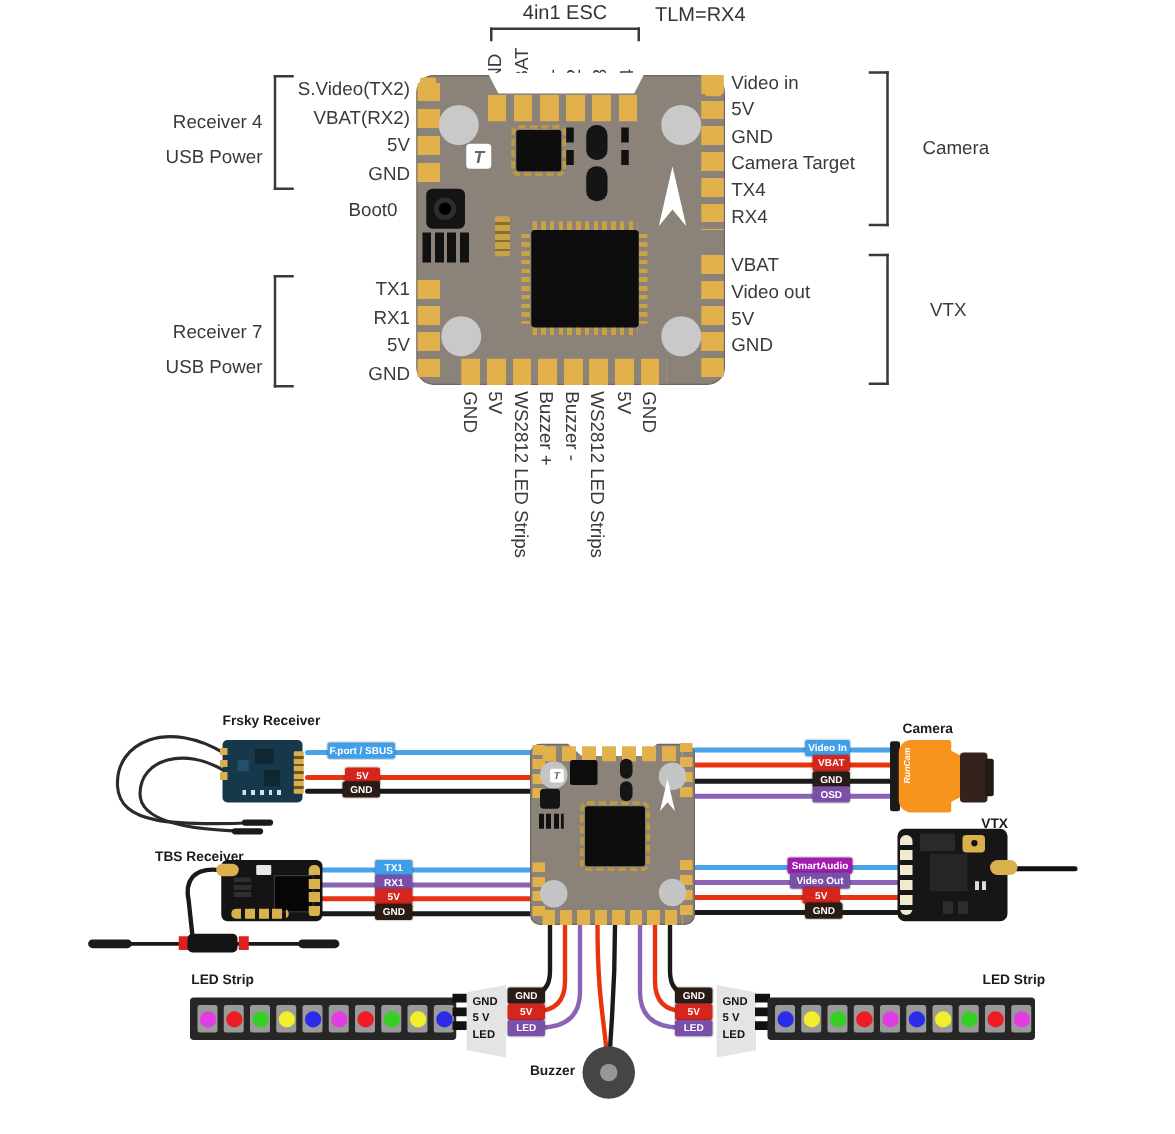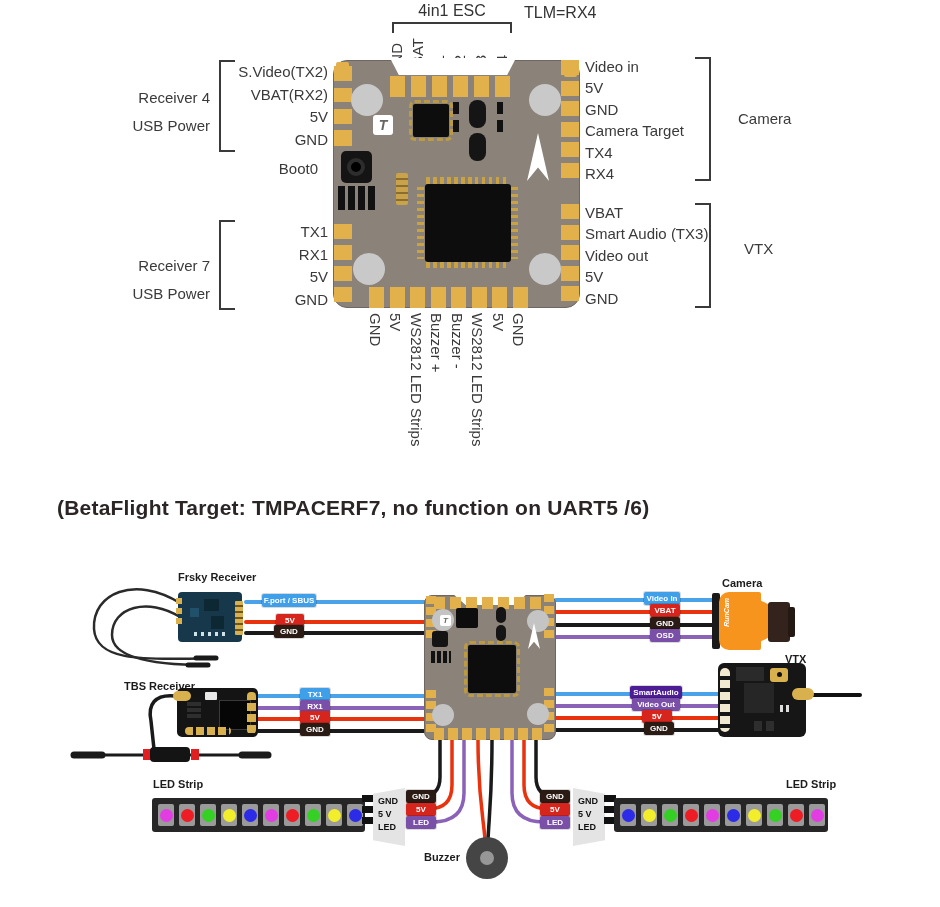--- a/index.html
+++ b/index.html
@@ -125,21 +125,20 @@
       <div>TX4</div>
       <div>RX4</div>
     </div>
     <div class="abs bk" style="left:709px;top:57px;width:2px;height:124px;"></div>
     <div class="abs bk" style="left:695px;top:57px;width:16px;height:2px;"></div>
     <div class="abs bk" style="left:695px;top:179px;width:16px;height:2px;"></div>
     <div class="abs" style="left:738px;top:110px;font-size:15px;">Camera</div>
 
     <div class="abs pin-l" style="left:585px;top:202px;width:170px;">
       <div>VBAT</div>
-      <div>Smart Audio (TX3)</div>
       <div>Video out</div>
       <div>5V</div>
       <div>GND</div>
     </div>
     <div class="abs bk" style="left:709px;top:203px;width:2px;height:105px;"></div>
     <div class="abs bk" style="left:695px;top:203px;width:16px;height:2px;"></div>
     <div class="abs bk" style="left:695px;top:306px;width:16px;height:2px;"></div>
     <div class="abs" style="left:744px;top:240px;font-size:15px;">VTX</div>
 
     <div class="abs" style="left:0;top:313px;width:940px;height:145px;">
@@ -147,21 +146,20 @@
       <span class="vlab-down" style="left:387px;">5V</span>
       <span class="vlab-down" style="left:408px;">WS2812 LED Strips</span>
       <span class="vlab-down" style="left:428px;">Buzzer +</span>
       <span class="vlab-down" style="left:449px;">Buzzer -</span>
       <span class="vlab-down" style="left:469px;">WS2812 LED Strips</span>
       <span class="vlab-down" style="left:490px;">5V</span>
       <span class="vlab-down" style="left:510px;">GND</span>
     </div>
   </div>
 
-  <div class="abs" style="left:57px;top:496px;width:860px;font-size:21px;font-weight:bold;color:#2b2525;letter-spacing:.2px;">(BetaFlight Target:  TMPACERF7,  no function on UART5 /6)</div>
 
   <div class="abs" style="left:0;top:545px;width:940px;height:362px;">
 
     <svg width="940" height="362" viewBox="0 0 940 362" style="position:absolute;left:0;top:0;">
       <path d="M180,58 C135,30 92,48 94,84 C96,114 135,116 210,113" fill="none" stroke="#2a2a2a" stroke-width="2.5"></path>
       <path d="M180,72 C148,52 112,62 112,90 C112,112 150,120 206,120" fill="none" stroke="#2a2a2a" stroke-width="2.5"></path>
       <path d="M196,113 H216" stroke="#1a1a1a" stroke-width="5" stroke-linecap="round"></path>
       <path d="M188,120 H208" stroke="#1a1a1a" stroke-width="5" stroke-linecap="round"></path>
       <path d="M182,152 C152,146 148,162 151,176 L154,204" fill="none" stroke="#1a1a1a" stroke-width="3.5"></path>
       <path d="M74,210 H268" stroke="#1a1a1a" stroke-width="3"></path>
@@ -229,21 +227,21 @@
     </div>
     <div class="abs" style="left:756px;top:53px;width:16px;height:46px;background:#f7941e;clip-path:polygon(0 0,100% 18%,100% 82%,0 100%);"></div>
     <div class="abs" style="left:768px;top:57px;width:22px;height:40px;background:#33231c;border-radius:3px;"></div>
     <div class="abs" style="left:788px;top:62px;width:7px;height:30px;background:#241812;border-radius:2px;"></div>
 
     <div class="wlabel" style="left:785px;top:108px;">VTX</div>
     <div class="wire w-blue" style="left:554px;top:147px;width:166px;"></div>
     <div class="wire w-purple" style="left:554px;top:159px;width:166px;"></div>
     <div class="wire w-red" style="left:554px;top:171px;width:166px;"></div>
     <div class="wire w-black" style="left:554px;top:183px;width:166px;"></div>
-    <div class="chip" style="left: 630px; top: 141px; width: 52px; background: #4c1d95;">SmartAudio</div>
+    <div class="chip" style="left: 630px; top: 141px; width: 52px; background: #a21caf;">SmartAudio</div>
     <div class="chip" style="left: 632px; top: 153px; width: 48px; background: rgb(122, 79, 168);">Video Out</div>
     <div class="chip" style="left: 642px; top: 165px; width: 30px; background: rgb(214, 37, 29);">5V</div>
     <div class="chip" style="left: 644px; top: 177px; width: 30px; background: rgb(43, 27, 21);">GND</div>
     <div class="abs" style="left:806px;top:148px;width:56px;height:4px;background:#111;border-radius:2px;"></div>
     <div class="abs" style="left:718px;top:118px;width:88px;height:74px;background:#161616;border-radius:6px;">
       <div class="abs" style="left:2px;top:5px;width:10px;height:64px;background:repeating-linear-gradient(180deg,#f2ead0 0 8px,rgba(0,0,0,0) 8px 12px);border-radius:5px;"></div>
       <div class="abs" style="left:52px;top:5px;width:18px;height:14px;background:#d8b04e;border-radius:3px;"></div>
       <div class="abs" style="left:59px;top:9px;width:5px;height:5px;background:#111;border-radius:50%;"></div>
       <div class="abs" style="left:26px;top:20px;width:30px;height:30px;background:#262626;"></div>
       <div class="abs" style="left:18px;top:4px;width:28px;height:14px;background:#2a2a2a;"></div>

